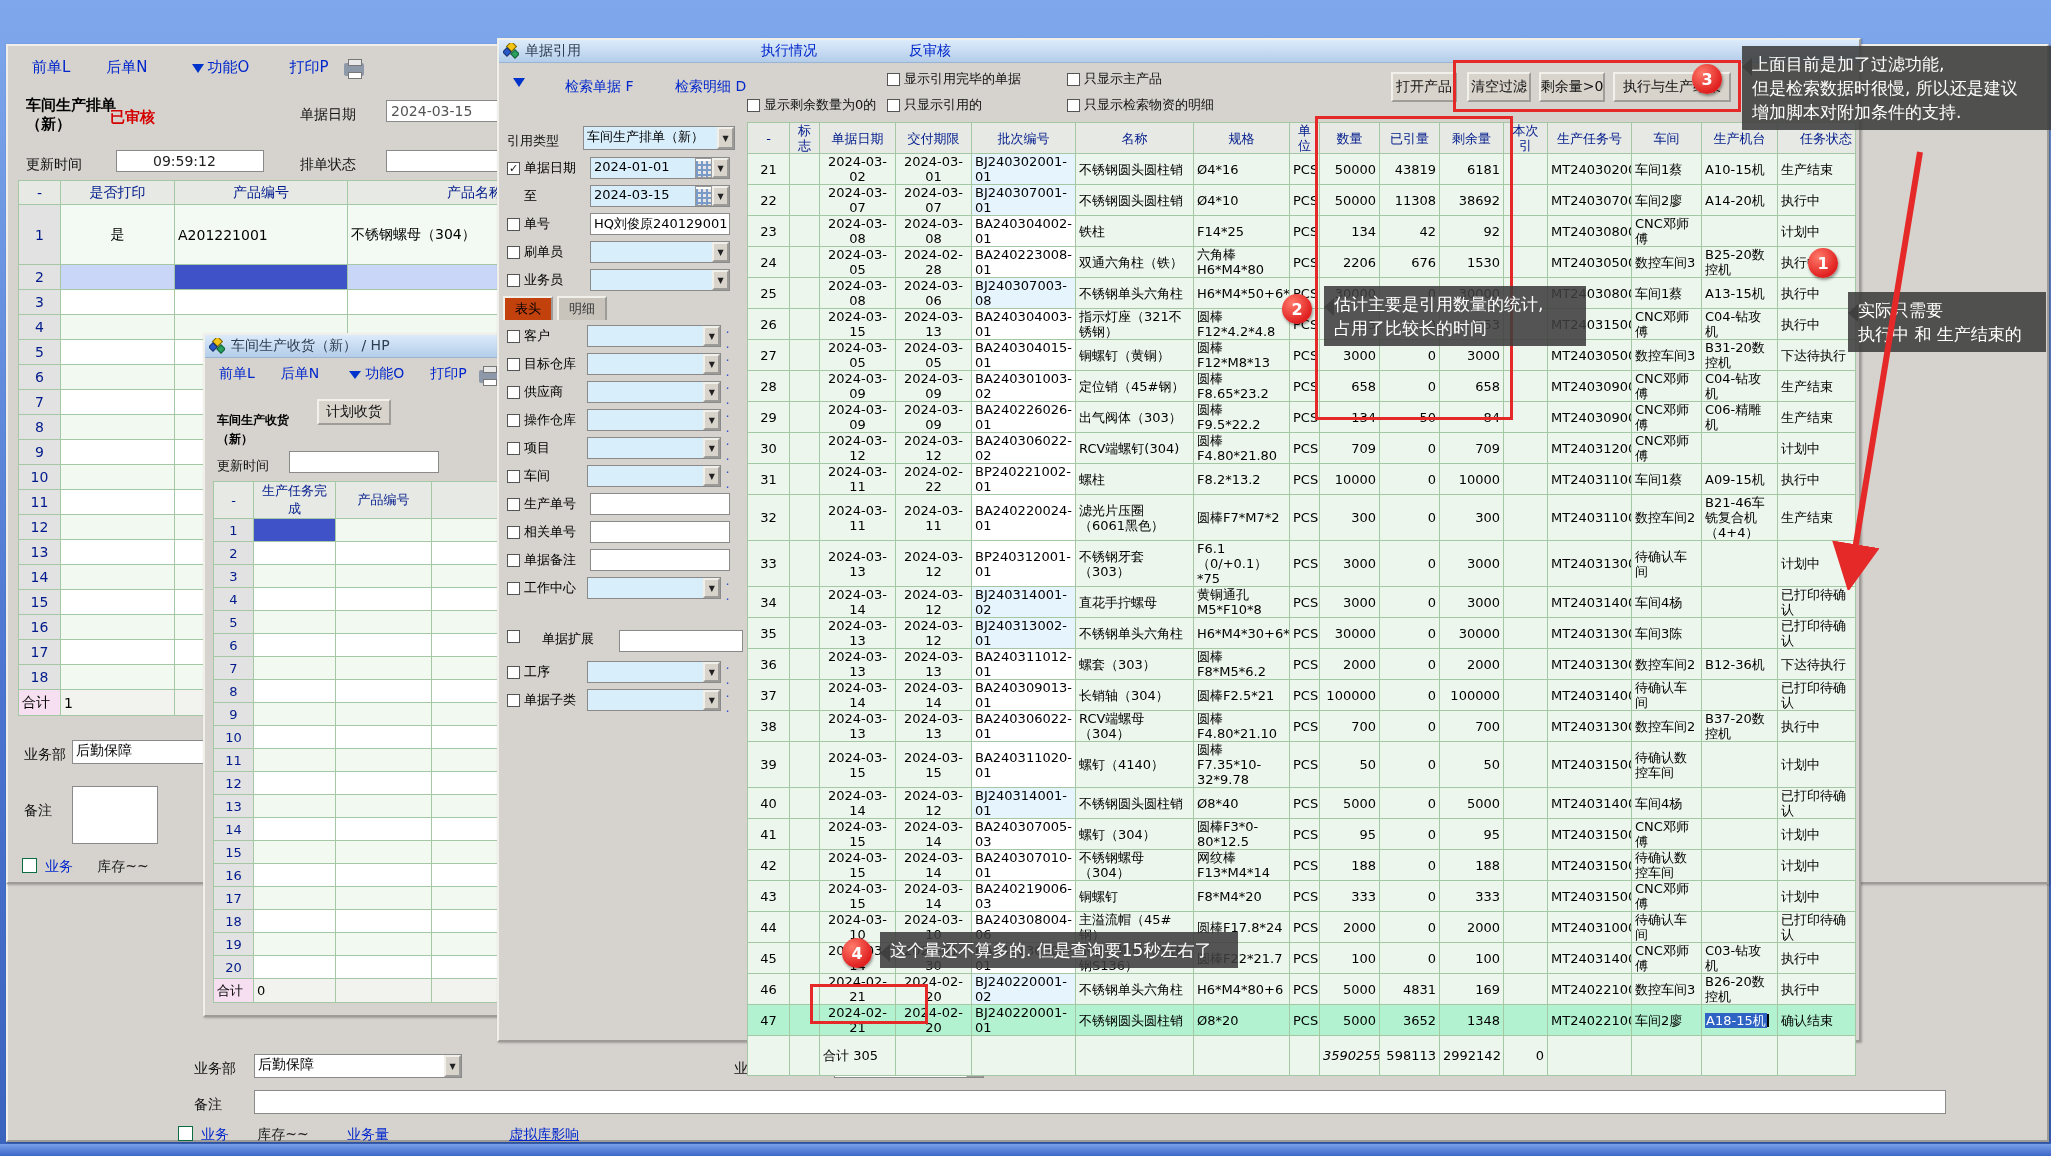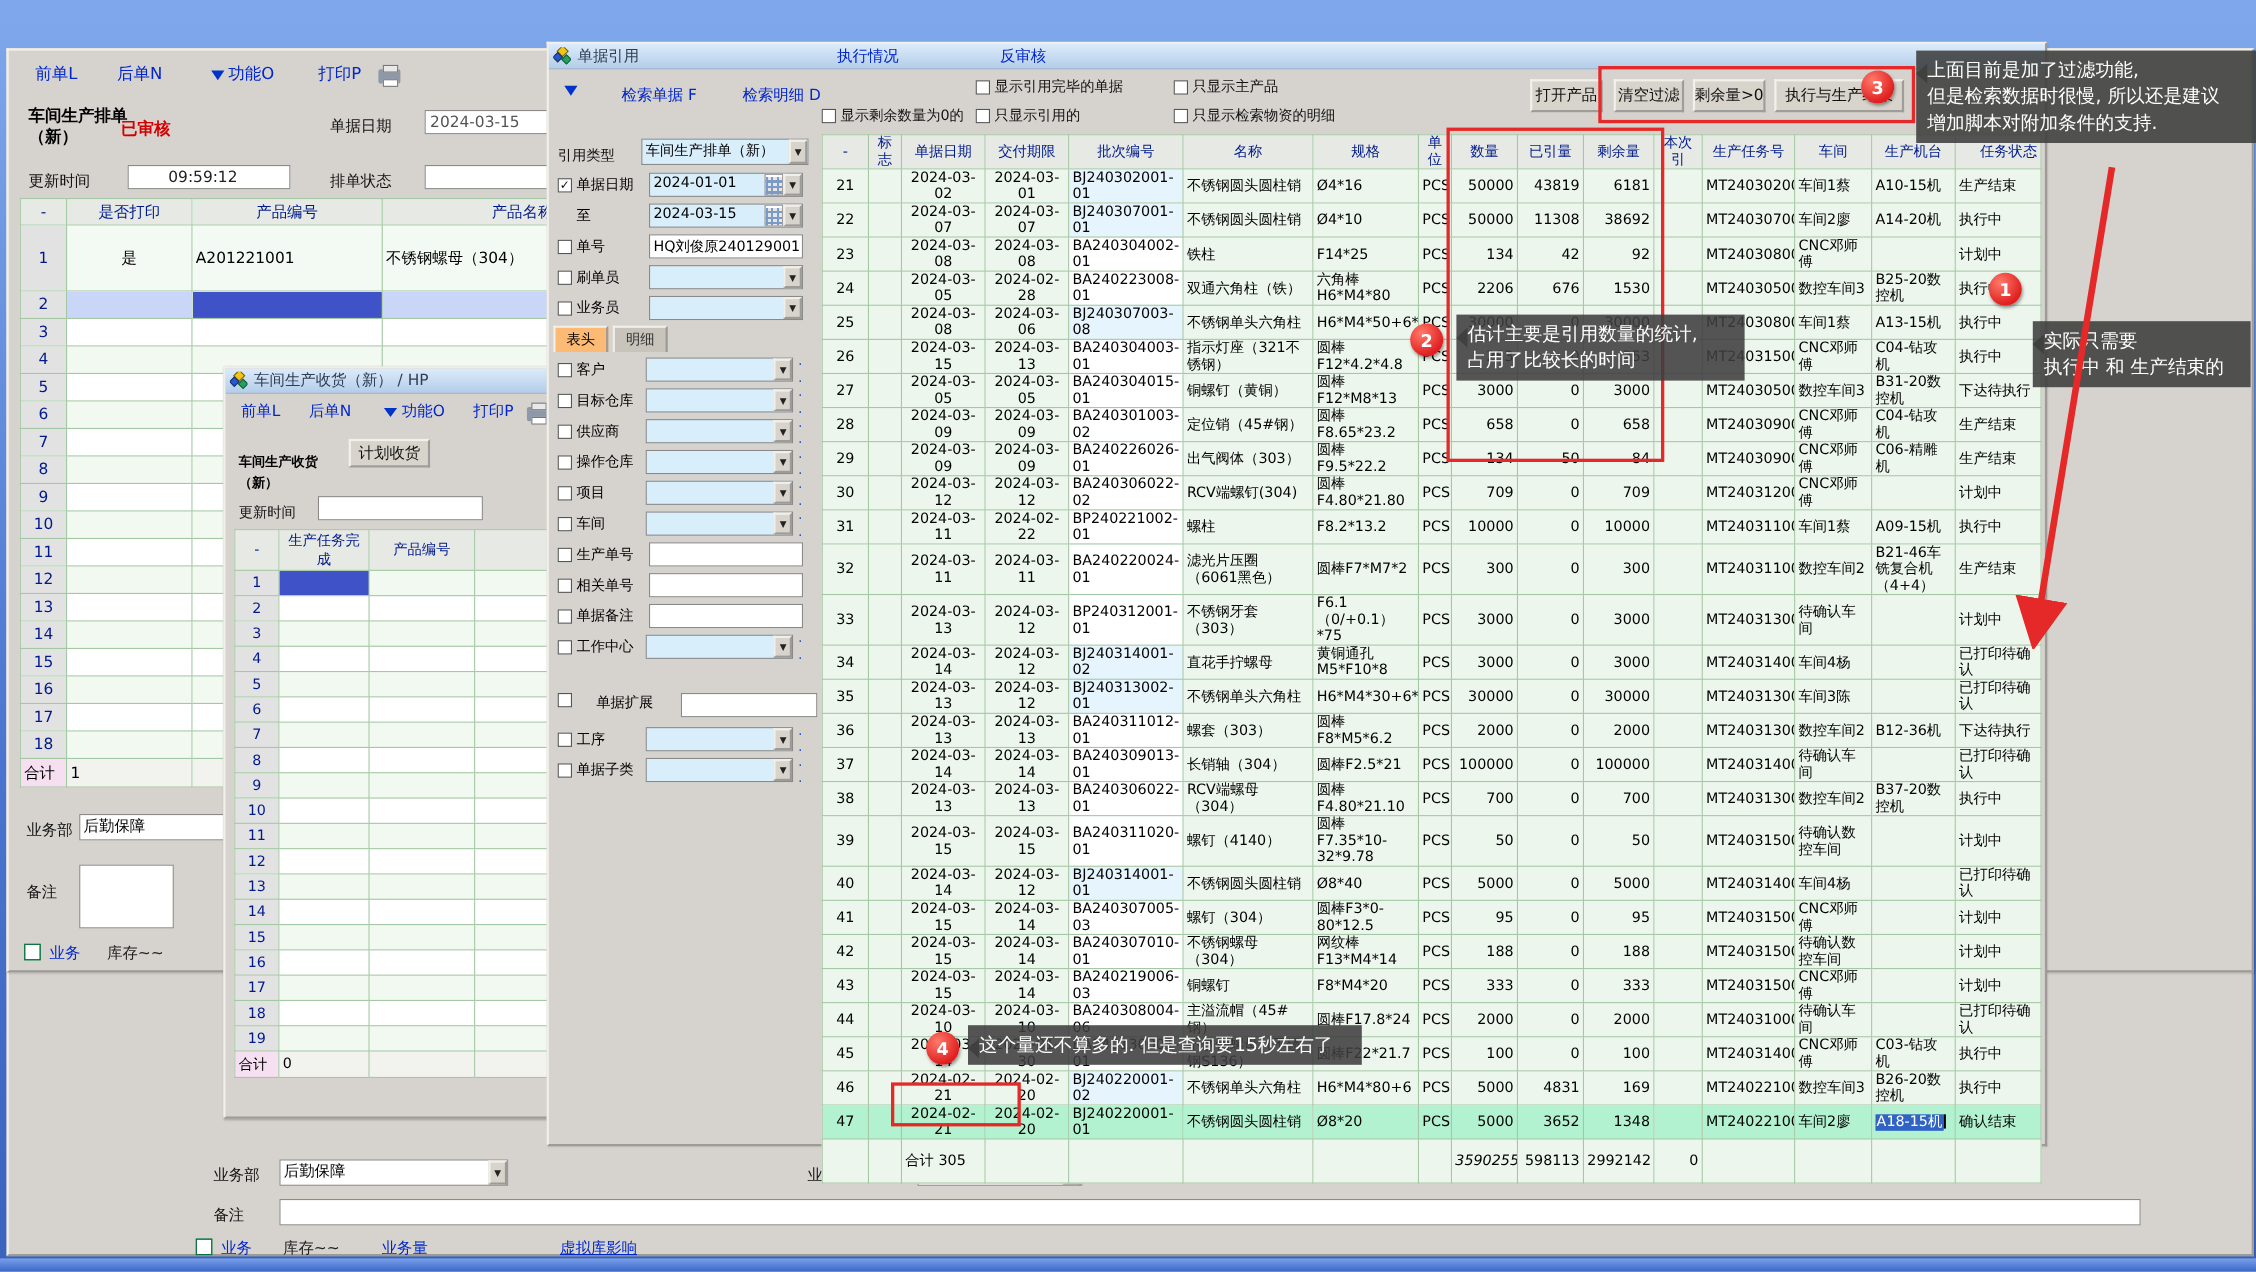--- a/index.html
+++ b/index.html
@@ -76,21 +76,21 @@
   .redrect{border:3px solid #e52828;background:transparent;z-index:60;}
   .redcircle{border-radius:50%;background:radial-gradient(circle at 35% 30%,#ff7a6a,#e02020 70%);
     color:#fff;font-size:16px;font-weight:bold;display:flex;align-items:center;
     justify-content:center;z-index:62;box-shadow:1px 2px 3px rgba(0,0,0,.4);}
   .tip{background:rgba(62,62,62,.88);color:#fff;font-size:17px;line-height:24px;
     padding:6px 10px;white-space:pre-line;z-index:61;}
   .tip::before{content:"";position:absolute;left:-9px;top:12px;width:0;height:0;
     border:9px solid transparent;border-right:10px solid rgba(62,62,62,.88);}
   .taskbar{left:0;top:1144px;width:2051px;height:12px;z-index:70;
     background:linear-gradient(180deg,#79a0ea,#3c67c6);}
-  .tab{background:#fdba74;border:2px outset #f0efe9;border-bottom:none;font-size:13px;
+  .tab{background:#c2410c;border:2px outset #f0efe9;border-bottom:none;font-size:13px;
     padding:2px 10px;display:inline-block;}
   .tab.off{background:#c8c4bc;color:#333;}
   .biglabel{font-weight:bold;font-size:15px;color:#000;line-height:19px;}
   .red{color:#d40000;font-weight:bold;}
   .lbl{font-size:14px;color:#111;white-space:nowrap;}
   .linkicon{display:inline-block;width:13px;height:13px;background:#1f9e62;
     border:1px solid #0c6e40;margin-right:3px;vertical-align:-2px;
     background-image:linear-gradient(#fff 0, #fff 0),repeating-linear-gradient(#ffffff88 0 2px,transparent 2px 5px);}
 </style>
 </head>
@@ -472,20 +472,26 @@
             <td style="background: rgb(255, 255, 255);"></td>
             <td style="background: rgb(255, 255, 255);"></td>
             <td style="background: rgb(255, 255, 255);"></td>
           </tr>
           <tr>
             <td class="num">19</td>
             <td style="background: rgb(242, 249, 240);"></td>
             <td style="background: rgb(242, 249, 240);"></td>
             <td style="background: rgb(242, 249, 240);"></td>
           </tr>
+          <tr>
+            <td class="num">20</td>
+            <td style="background: rgb(255, 255, 255);"></td>
+            <td style="background: rgb(255, 255, 255);"></td>
+            <td style="background: rgb(255, 255, 255);"></td>
+          </tr>
           <tr class="totalrow">
             <td class="pinkc" style="height: 24px;">合计</td>
             <td style="height: 24px;">0</td>
             <td style="height: 24px;"></td>
             <td style="height: 24px;"></td>
           </tr>
         </tbody>
       </table>
   </div>
 

